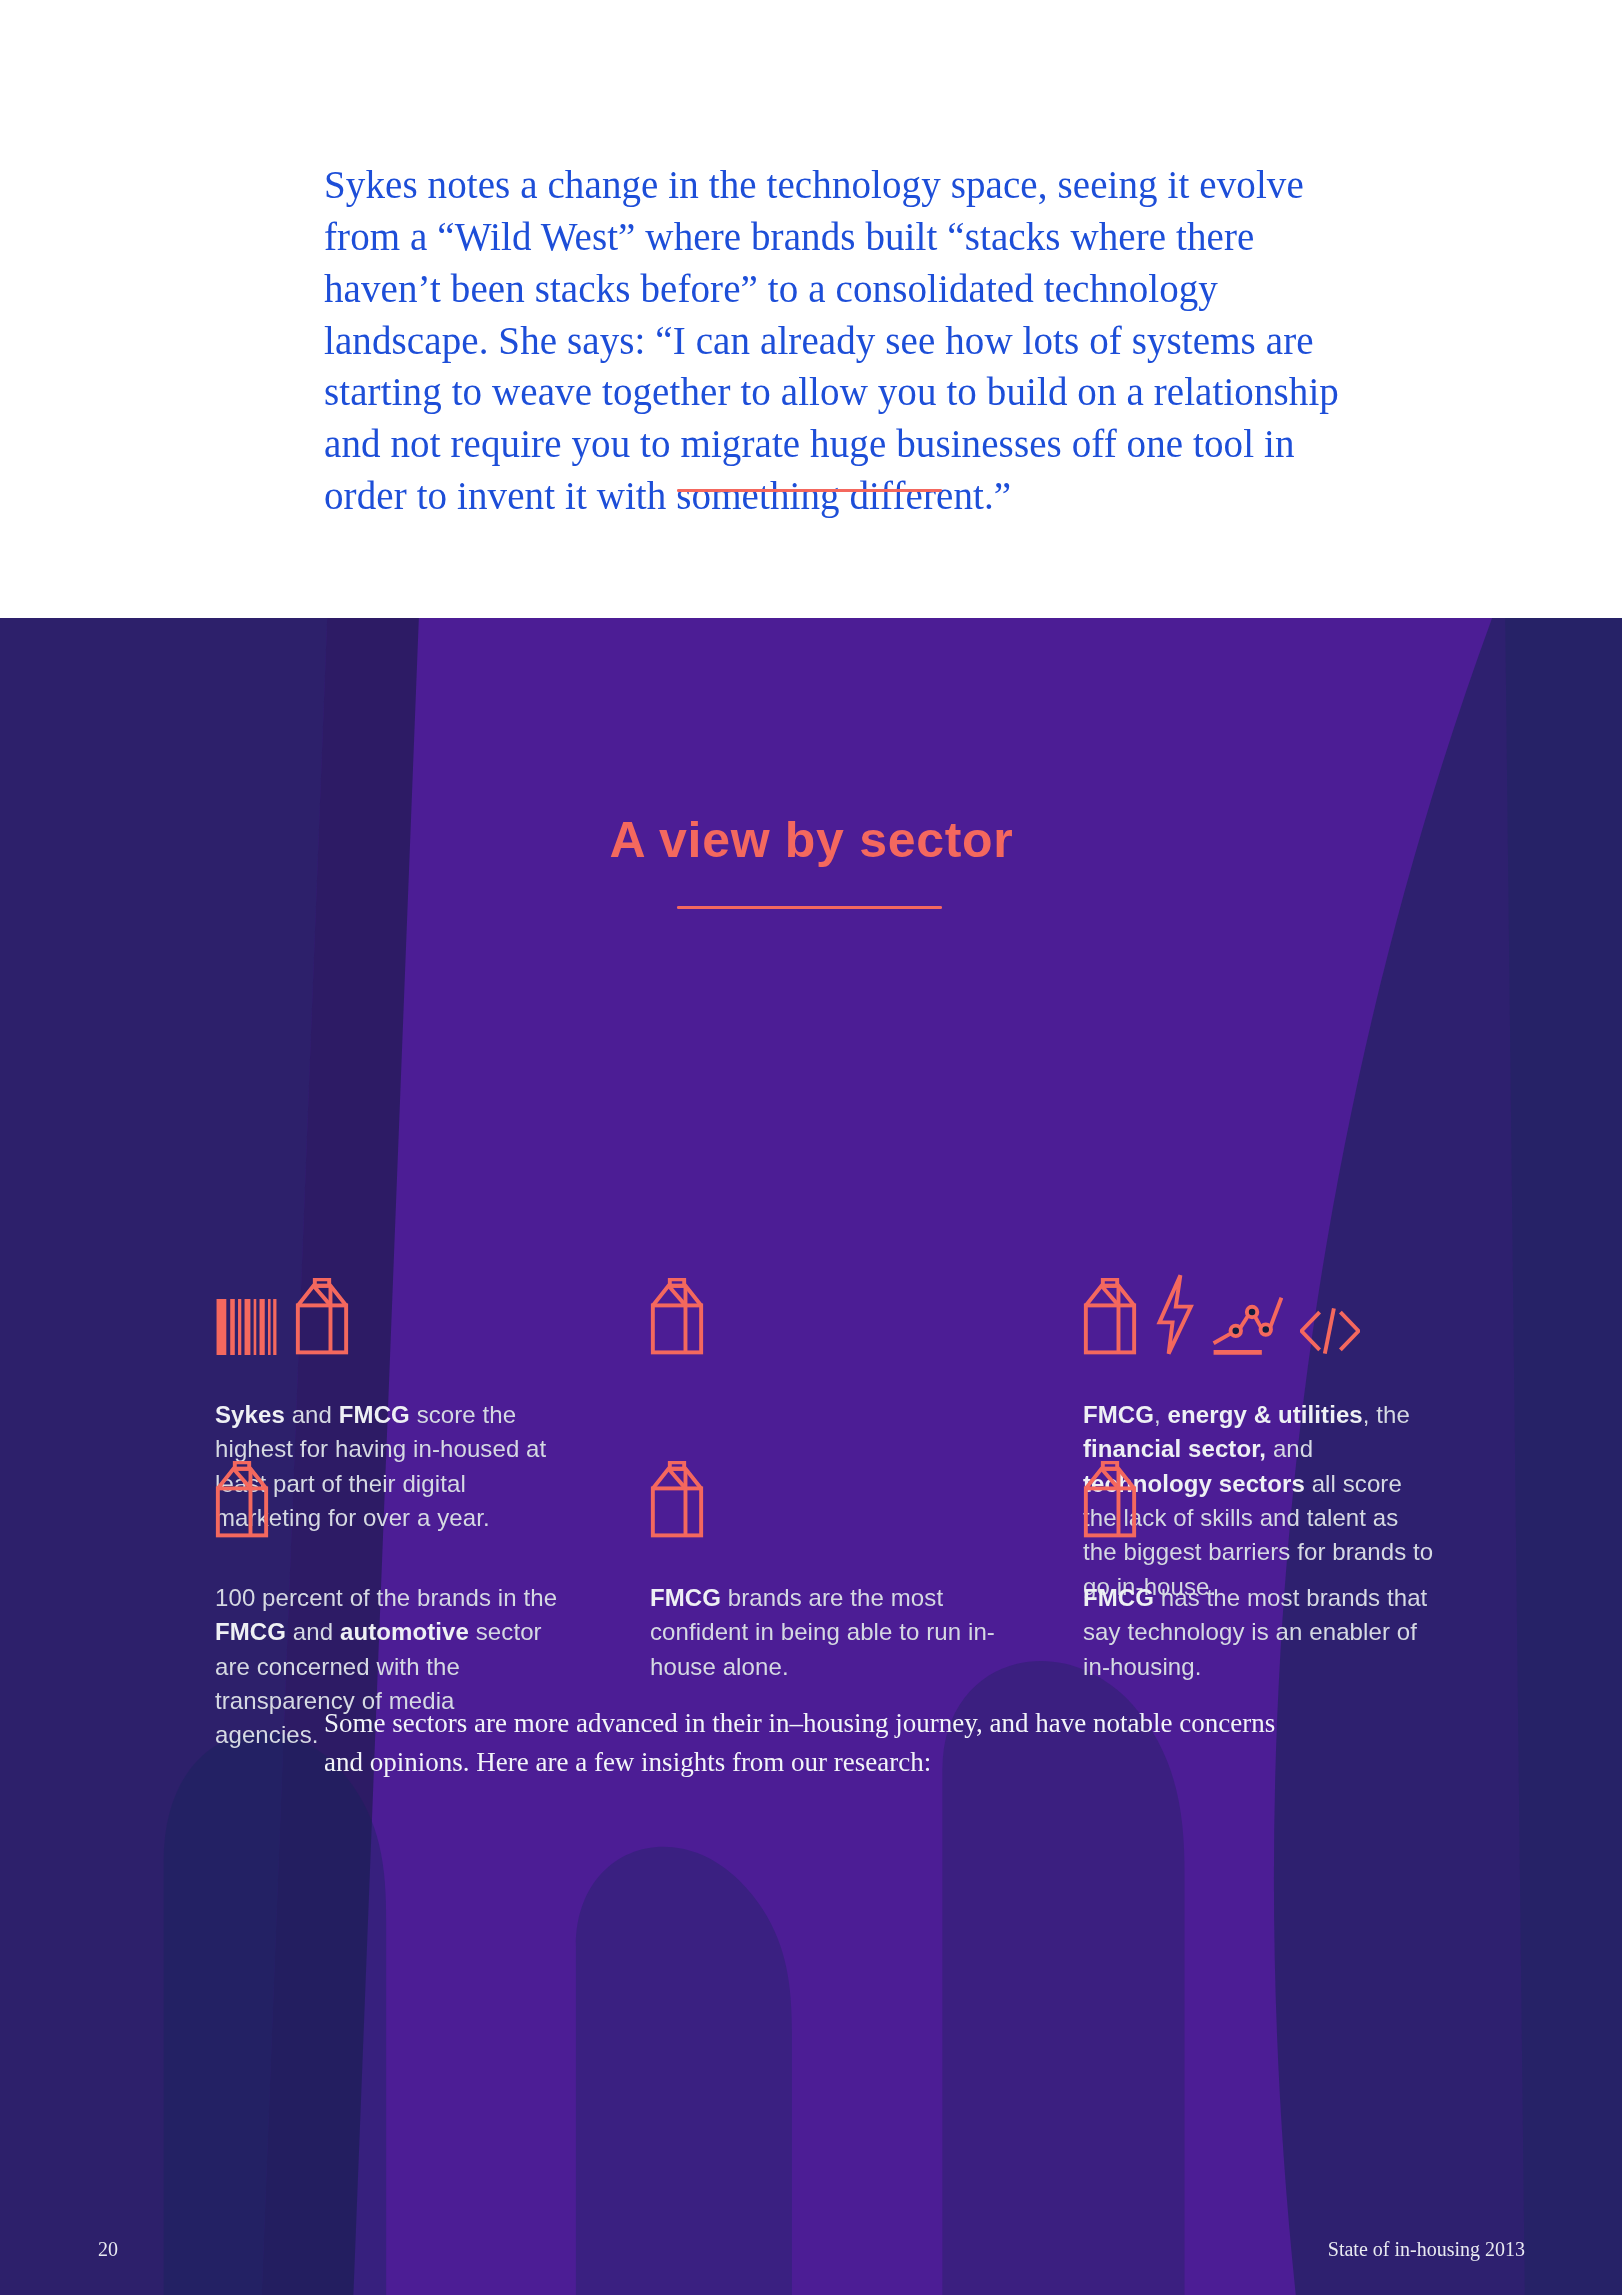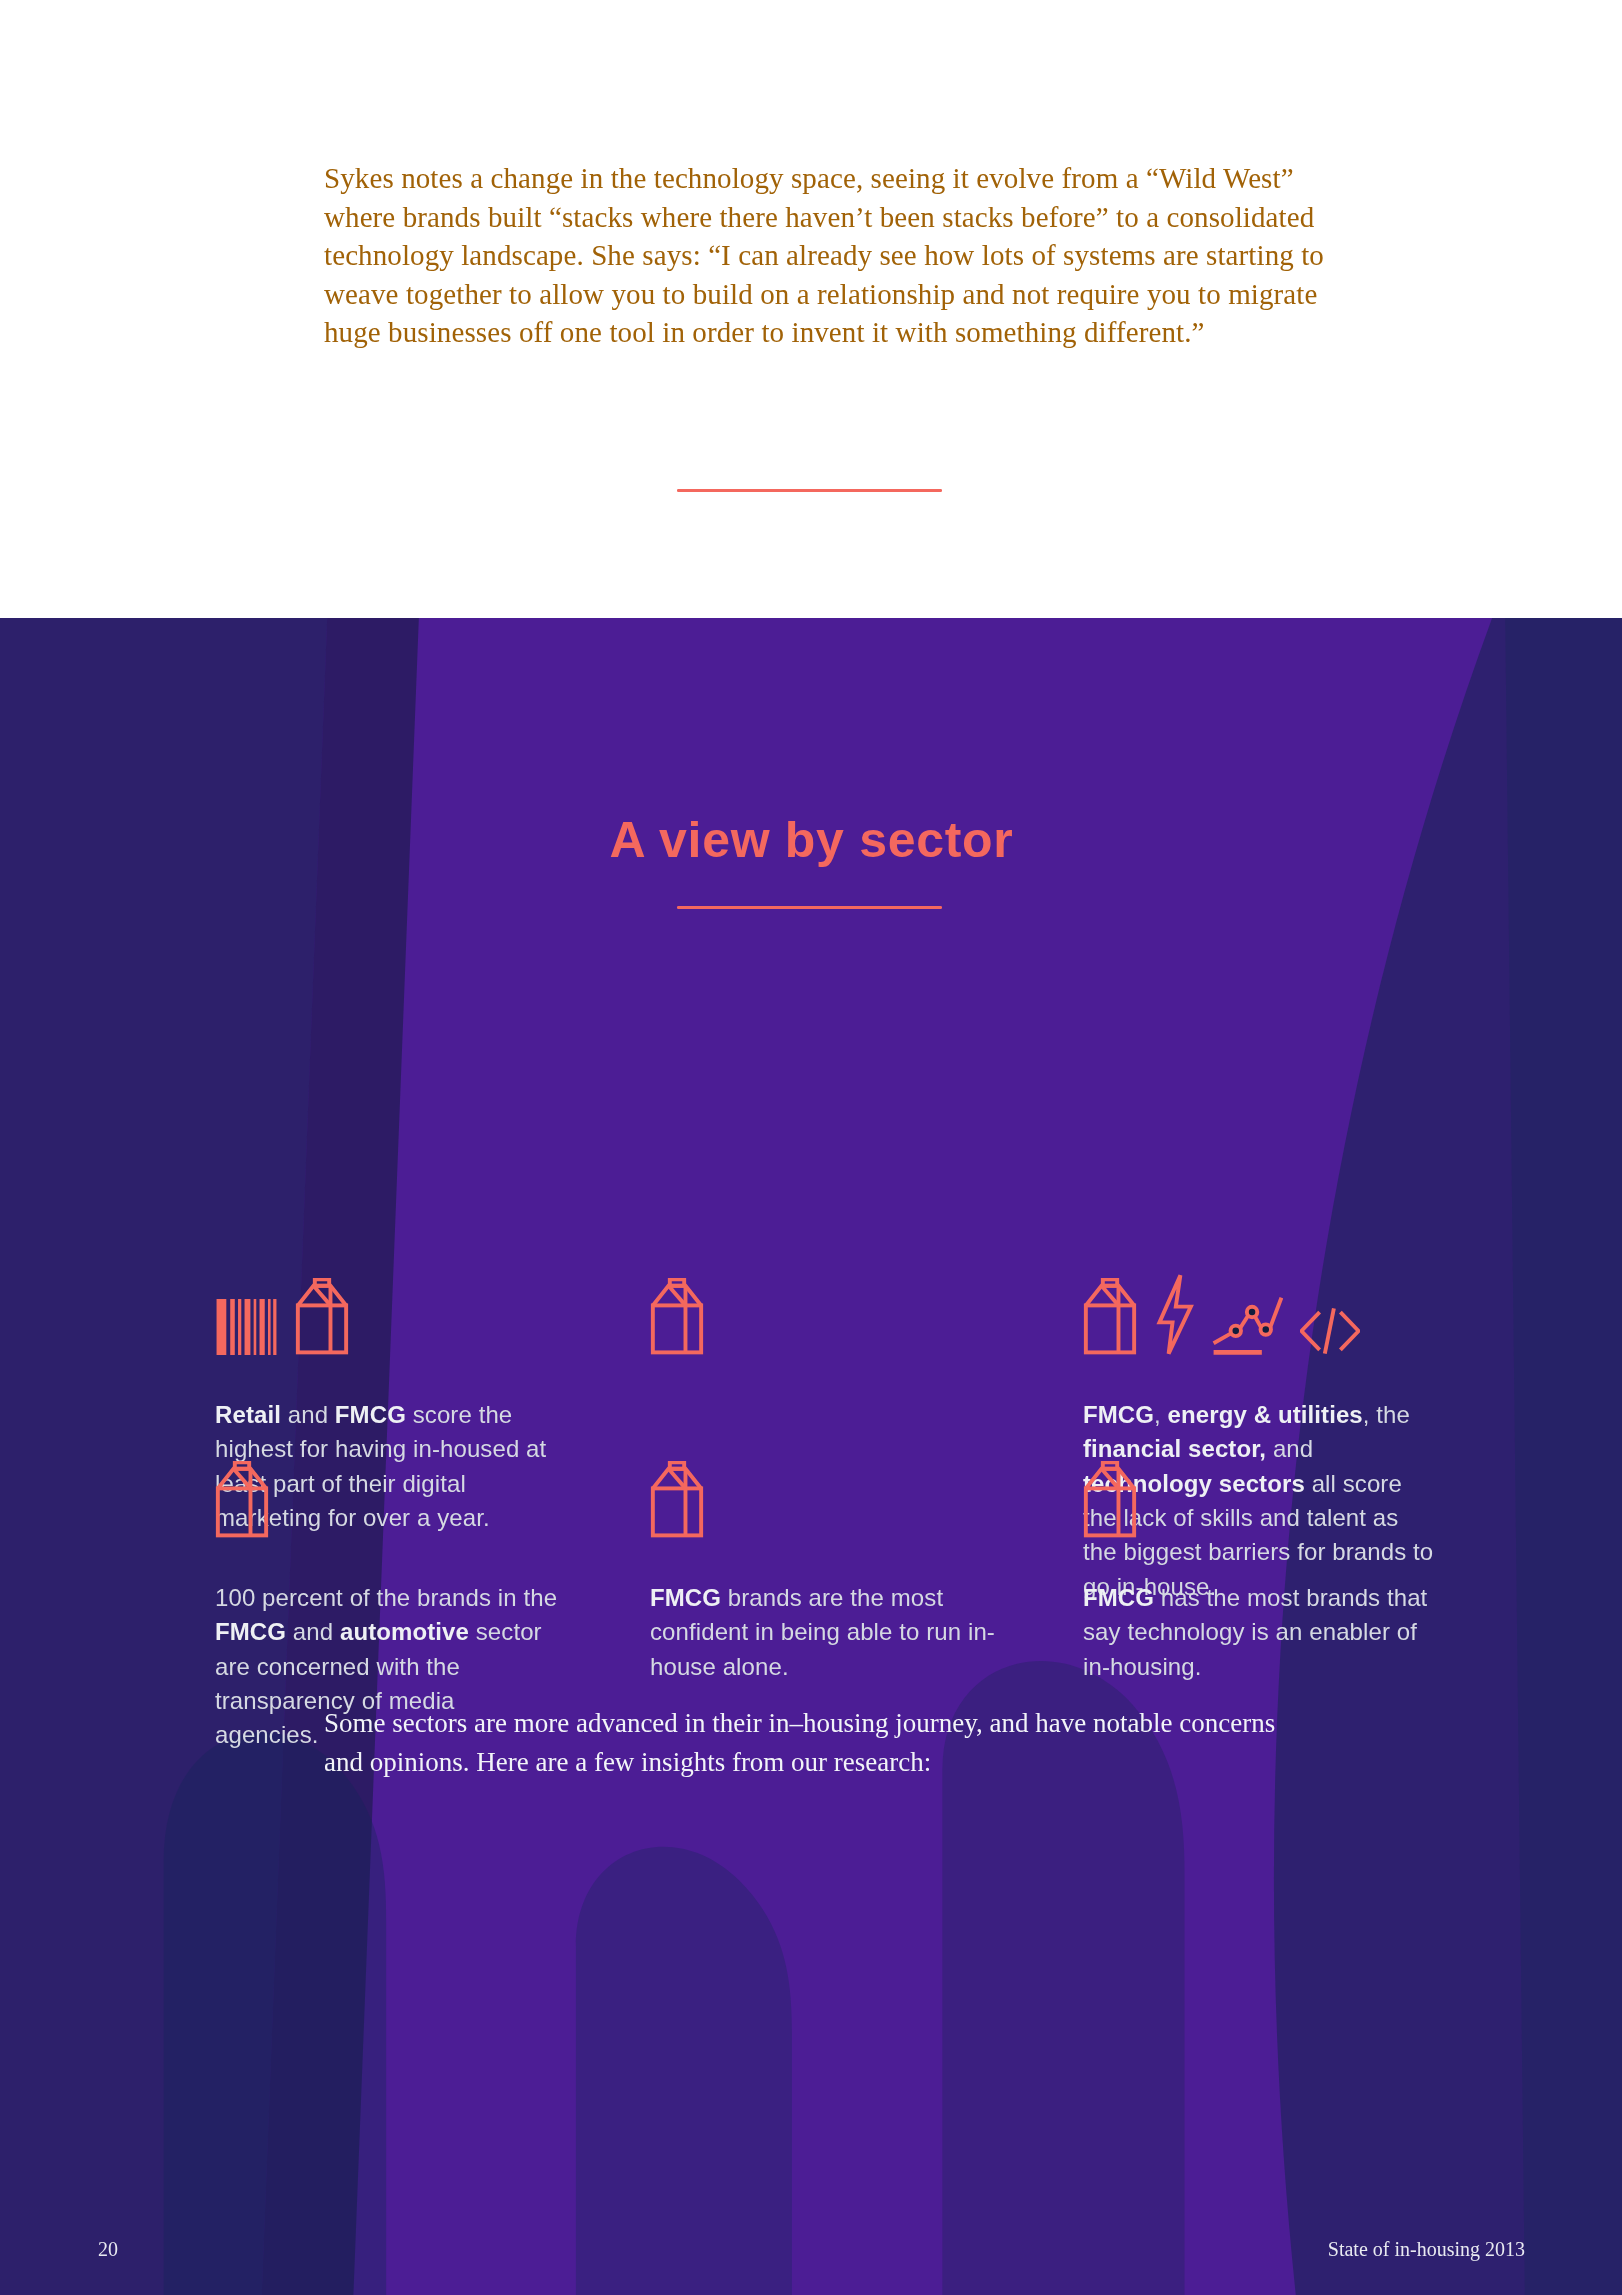--- a/index.html
+++ b/index.html
@@ -12,21 +12,21 @@
   }
 
   
   .white-section{
     position:absolute; left:0; top:0; width:1623px; height:618px;
     background:#ffffff;
   }
   .quote-para{
     position:absolute; left:324px; top:159px; width:1027px;
     font-family:"Liberation Serif", serif;
-    font-size:29px; line-height:1.33; color:#a16207;
+    font-size:39px; line-height:1.33; color:#1d4ed8;
     letter-spacing:0.1px;
   }
   .rule-top{
     position:absolute; left:677px; top:489px;
     width:265px; height:2.6px; background:#F4685E; border-radius:1.3px;
   }
 
   
   .navy-section{
     position:absolute; left:0; top:618px; width:1623px; height:1677px;
@@ -144,21 +144,21 @@
         <svg width="54" height="77" viewBox="0 0 82 118">
           <g fill="none" stroke="#F4685E" stroke-width="6">
             <rect x="4" y="42" width="74" height="72"></rect>
             <path d="M4,42 L28,12 L54,12 L78,42"></path>
             <path d="M28,12 L54,42"></path>
             <path d="M54,12 L54,114"></path>
             <rect x="30" y="2" width="22" height="10"></rect>
           </g>
         </svg>
       </div>
-      <div class="card-text"><b>Retail</b><span> and </span><b>FMCG</b><span> score the highest for having in-housed at least part of their digital marketing for over a year.</span></div>
+      <div class="card-text"><b>Sykes</b><span> and </span><b>FMCG</b><span> score the highest for having in-housed at least part of their digital marketing for over a year.</span></div>
     </div>
 
     <div class="card col2 row1 c2">
       <div class="card-icons">
         <svg width="54" height="77" viewBox="0 0 82 118">
           <g fill="none" stroke="#F4685E" stroke-width="6">
             <rect x="4" y="42" width="74" height="72"></rect>
             <path d="M4,42 L28,12 L54,12 L78,42"></path>
             <path d="M28,12 L54,42"></path>
             <path d="M54,12 L54,114"></path>

